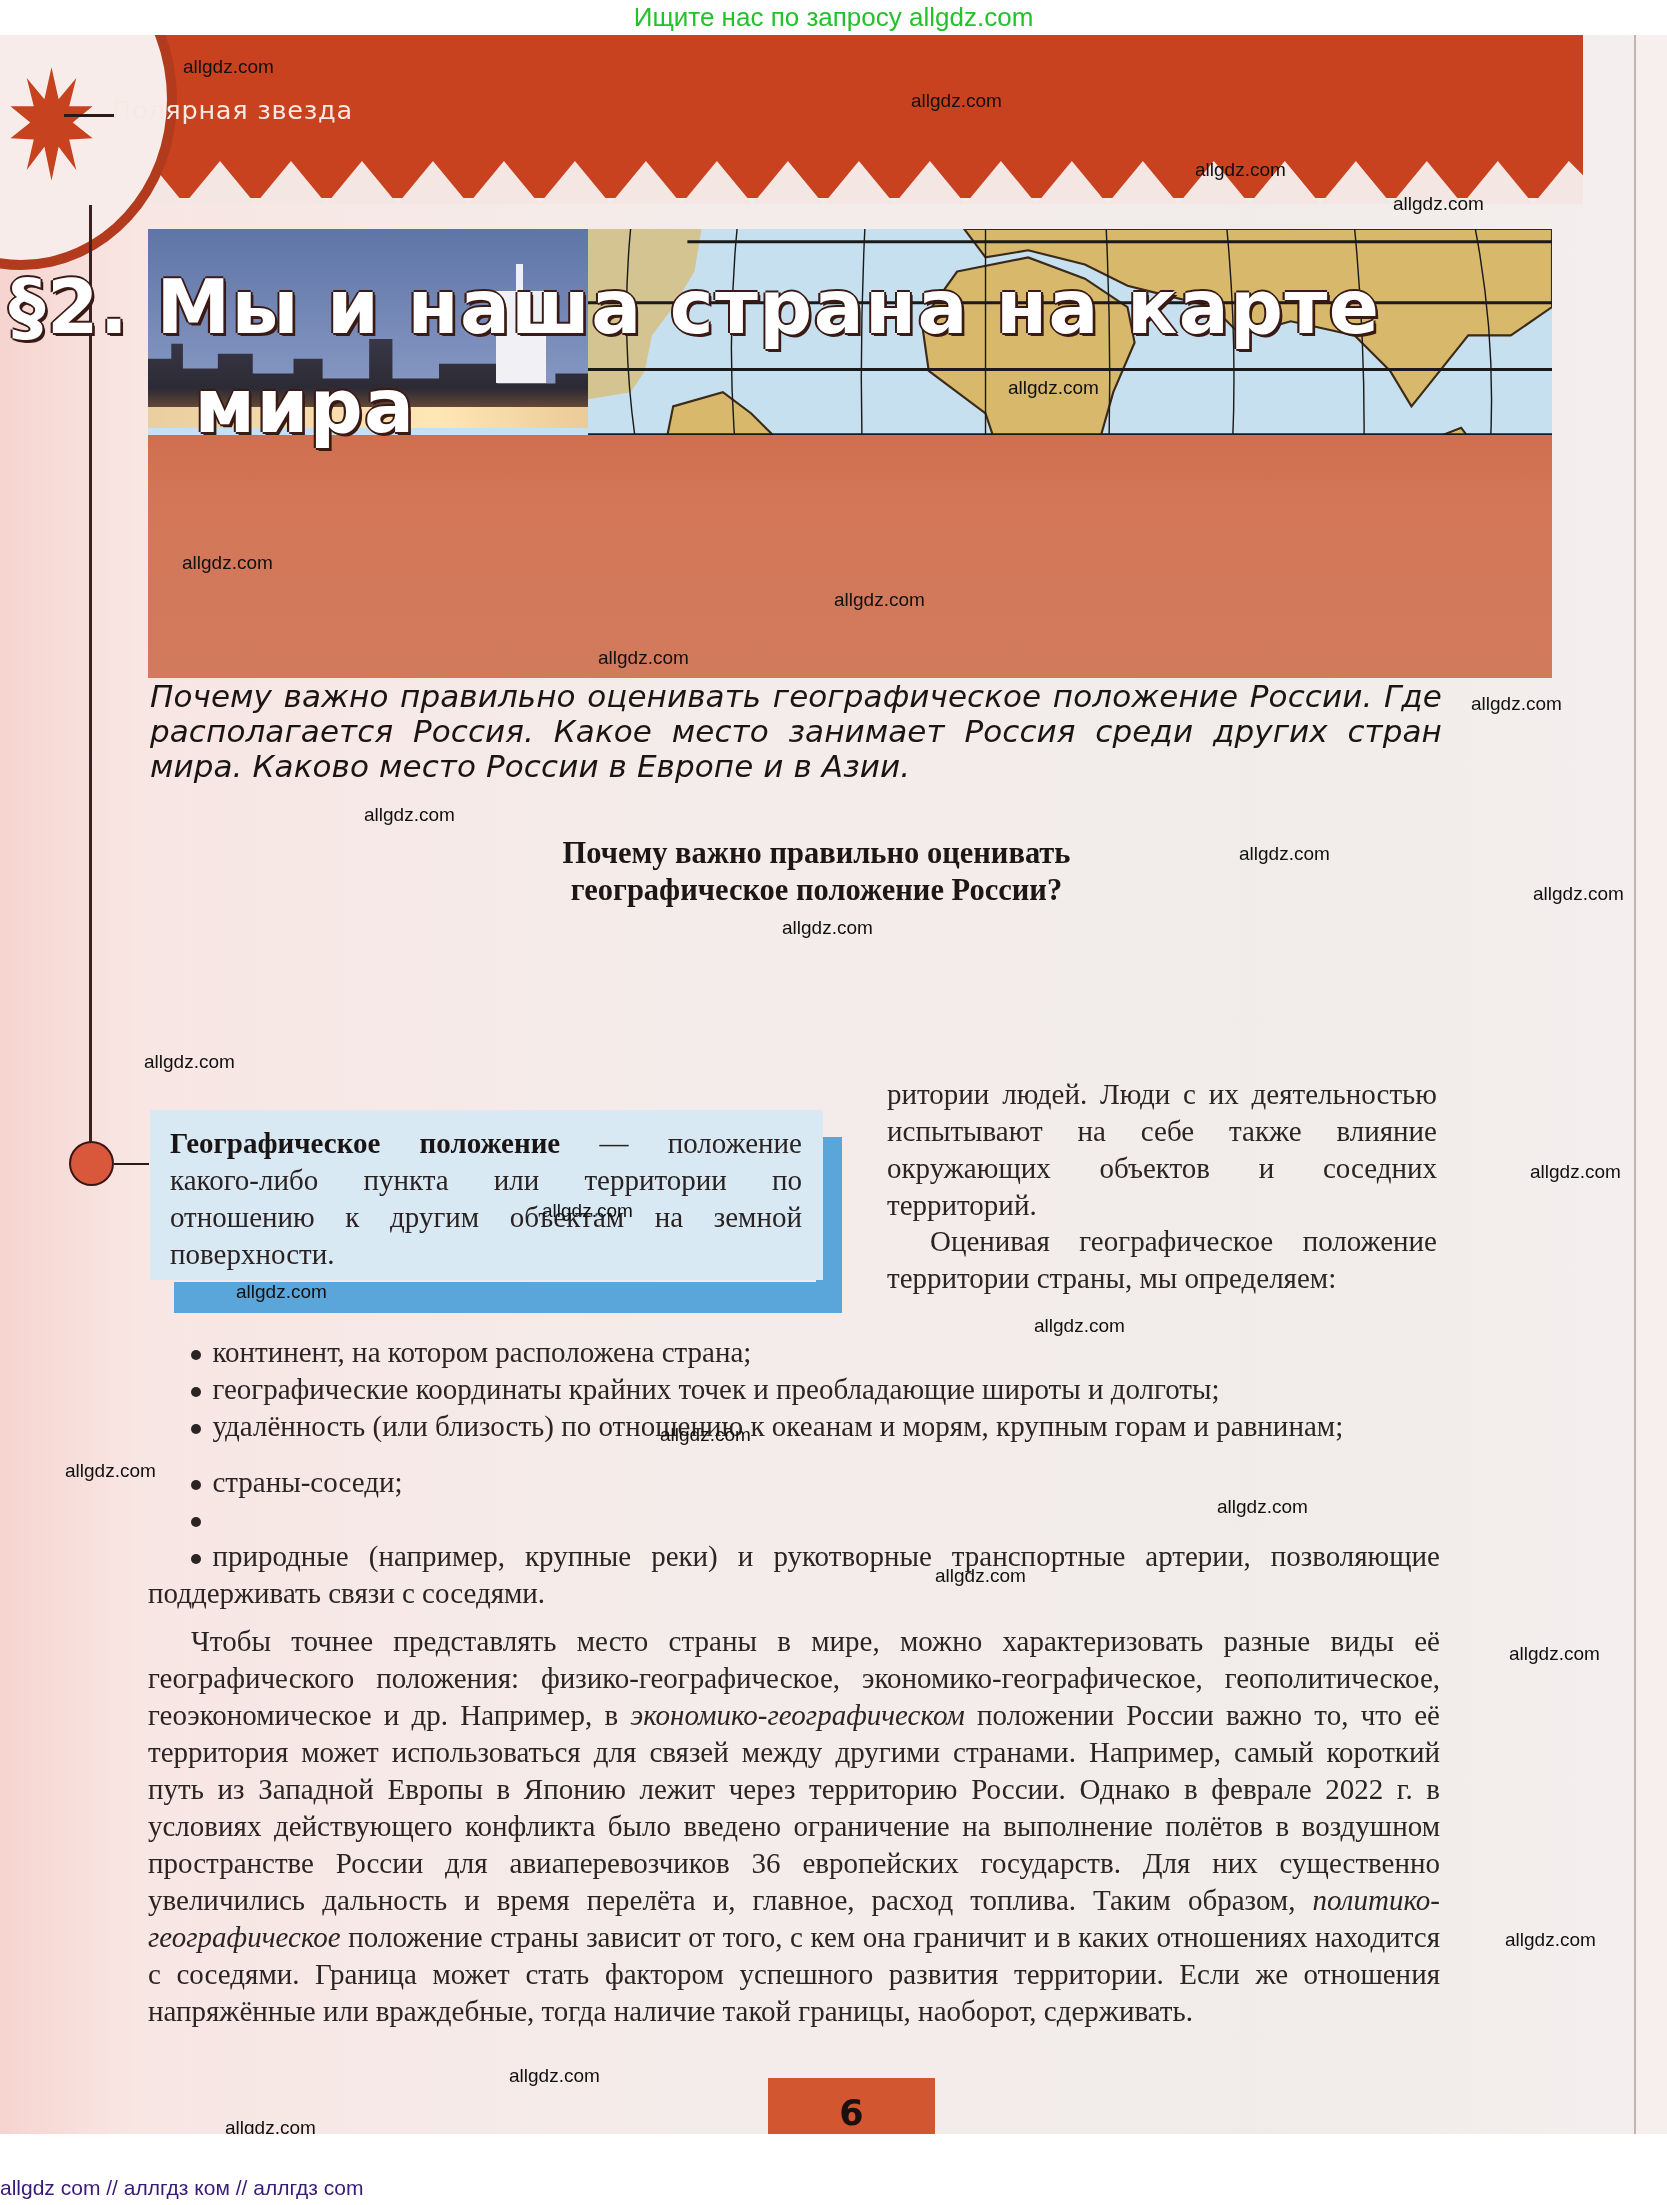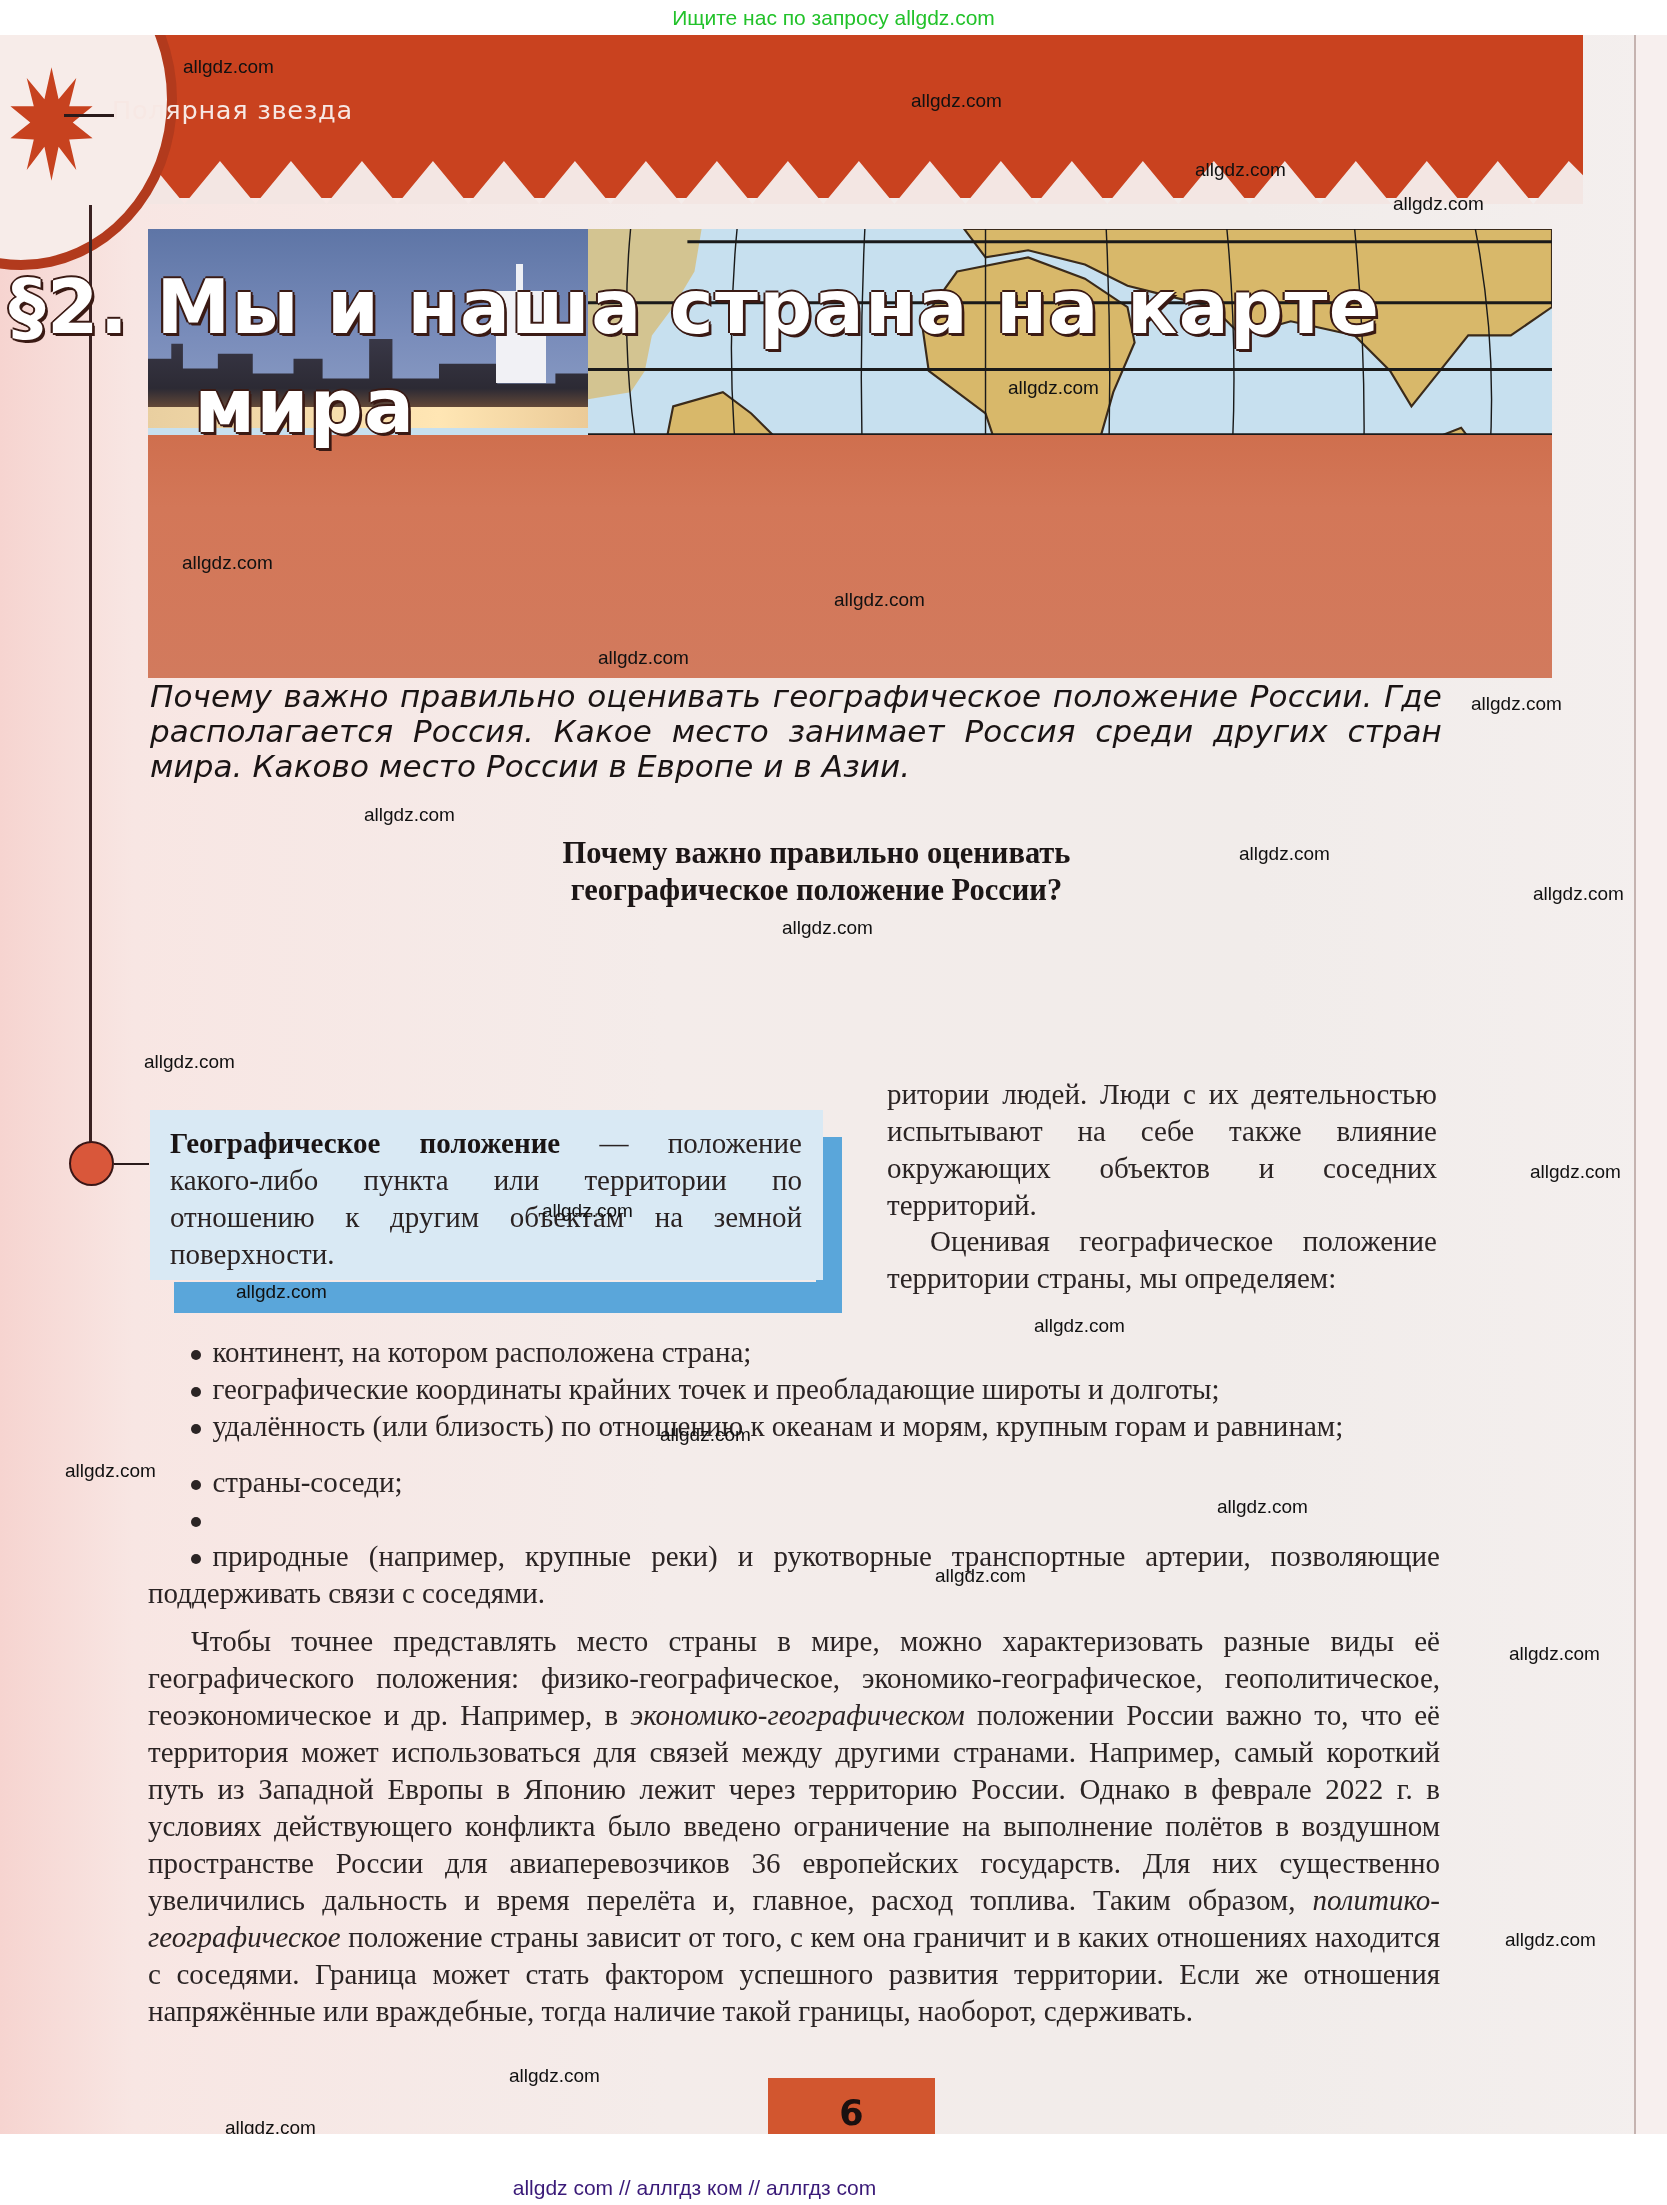--- a/index.html
+++ b/index.html
@@ -2,21 +2,21 @@
 <html style="font-size:11.4px"><head>
   <meta charset="utf-8">
   <style>
     * { box-sizing: border-box; margin: 0; padding: 0; }
     html, body { width: 1667px; height: 2205px; background: #ffffff; overflow: hidden; }
     body { position: relative; font-family: "Liberation Serif", "DejaVu Serif", serif; color: #2a2222; }
 
     .top-banner {
       position: absolute; left: 0; top: 0; width: 1667px; height: 23px;
       background: #ffffff; text-align: center;
-      font-family: "Liberation Sans", sans-serif; font-size: 21px; line-height: 35px; color: #22c22a;
+      font-family: "Liberation Sans", sans-serif; font-size: 26px; line-height: 35px; color: #22c22a;
     }
     .page {
       position: absolute; left: 0; top: 35px; width: 1667px; height: 2099px;
       background: linear-gradient(90deg, #f6d4d0 0%, #f8e6e3 8%, #f4ecea 40%, #f1ecea 75%, #f4efee 100%);
       overflow: hidden;
     }
     .spine-line { position: absolute; left: 1634px; top: 0; width: 2.1px; height: 2099px; background: #b09a96; opacity: .7; }
     .right-margin { position: absolute; left: 1636px; top: 0; width: 31px; height: 2099px; background: #f7efee; }
 
     
@@ -121,21 +121,21 @@
       position: absolute; left: 768px; top: 2043px; width: 167px; height: 56px; background: #d2562f;
     }
     .page-number {
       position: absolute; left: 768px; top: 2058px; width: 167px; text-align: center;
       font-family: "DejaVu Sans", sans-serif; font-weight: bold; font-size: 35px; color: #1a1010;
     }
 
     .wm { position: absolute; font-family: "Liberation Sans", sans-serif; font-size: 19px; color: #111111; }
     .bottom-banner {
       position: absolute; left: 0; top: 2170px; width: 1389px; height: 35px; background: #ffffff;
-      text-align: center; font-family: "Liberation Sans", sans-serif; font-size: 21px; line-height: 35px; color: #3a1a78;
+      text-align: left; font-family: "Liberation Sans", sans-serif; font-size: 21px; line-height: 35px; color: #3a1a78;
     }
   </style>
 </head>
 <body>
 
 <div class="top-banner">Ищите нас по запросу allgdz.com</div>
 
 <div class="page">
   <div class="right-margin"></div>
   <div class="spine-line"></div>

